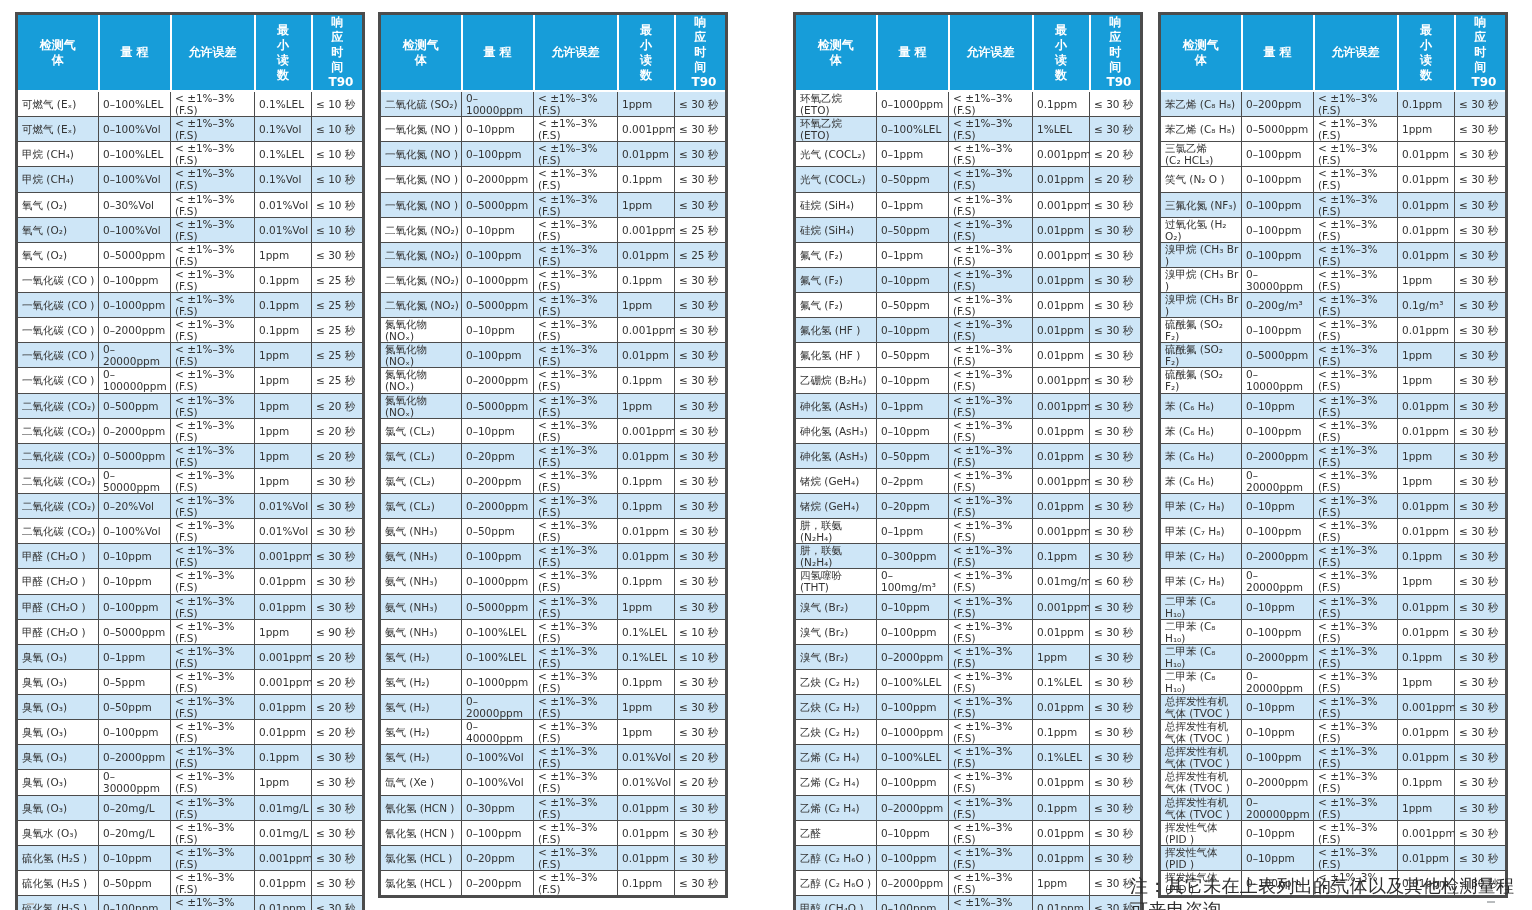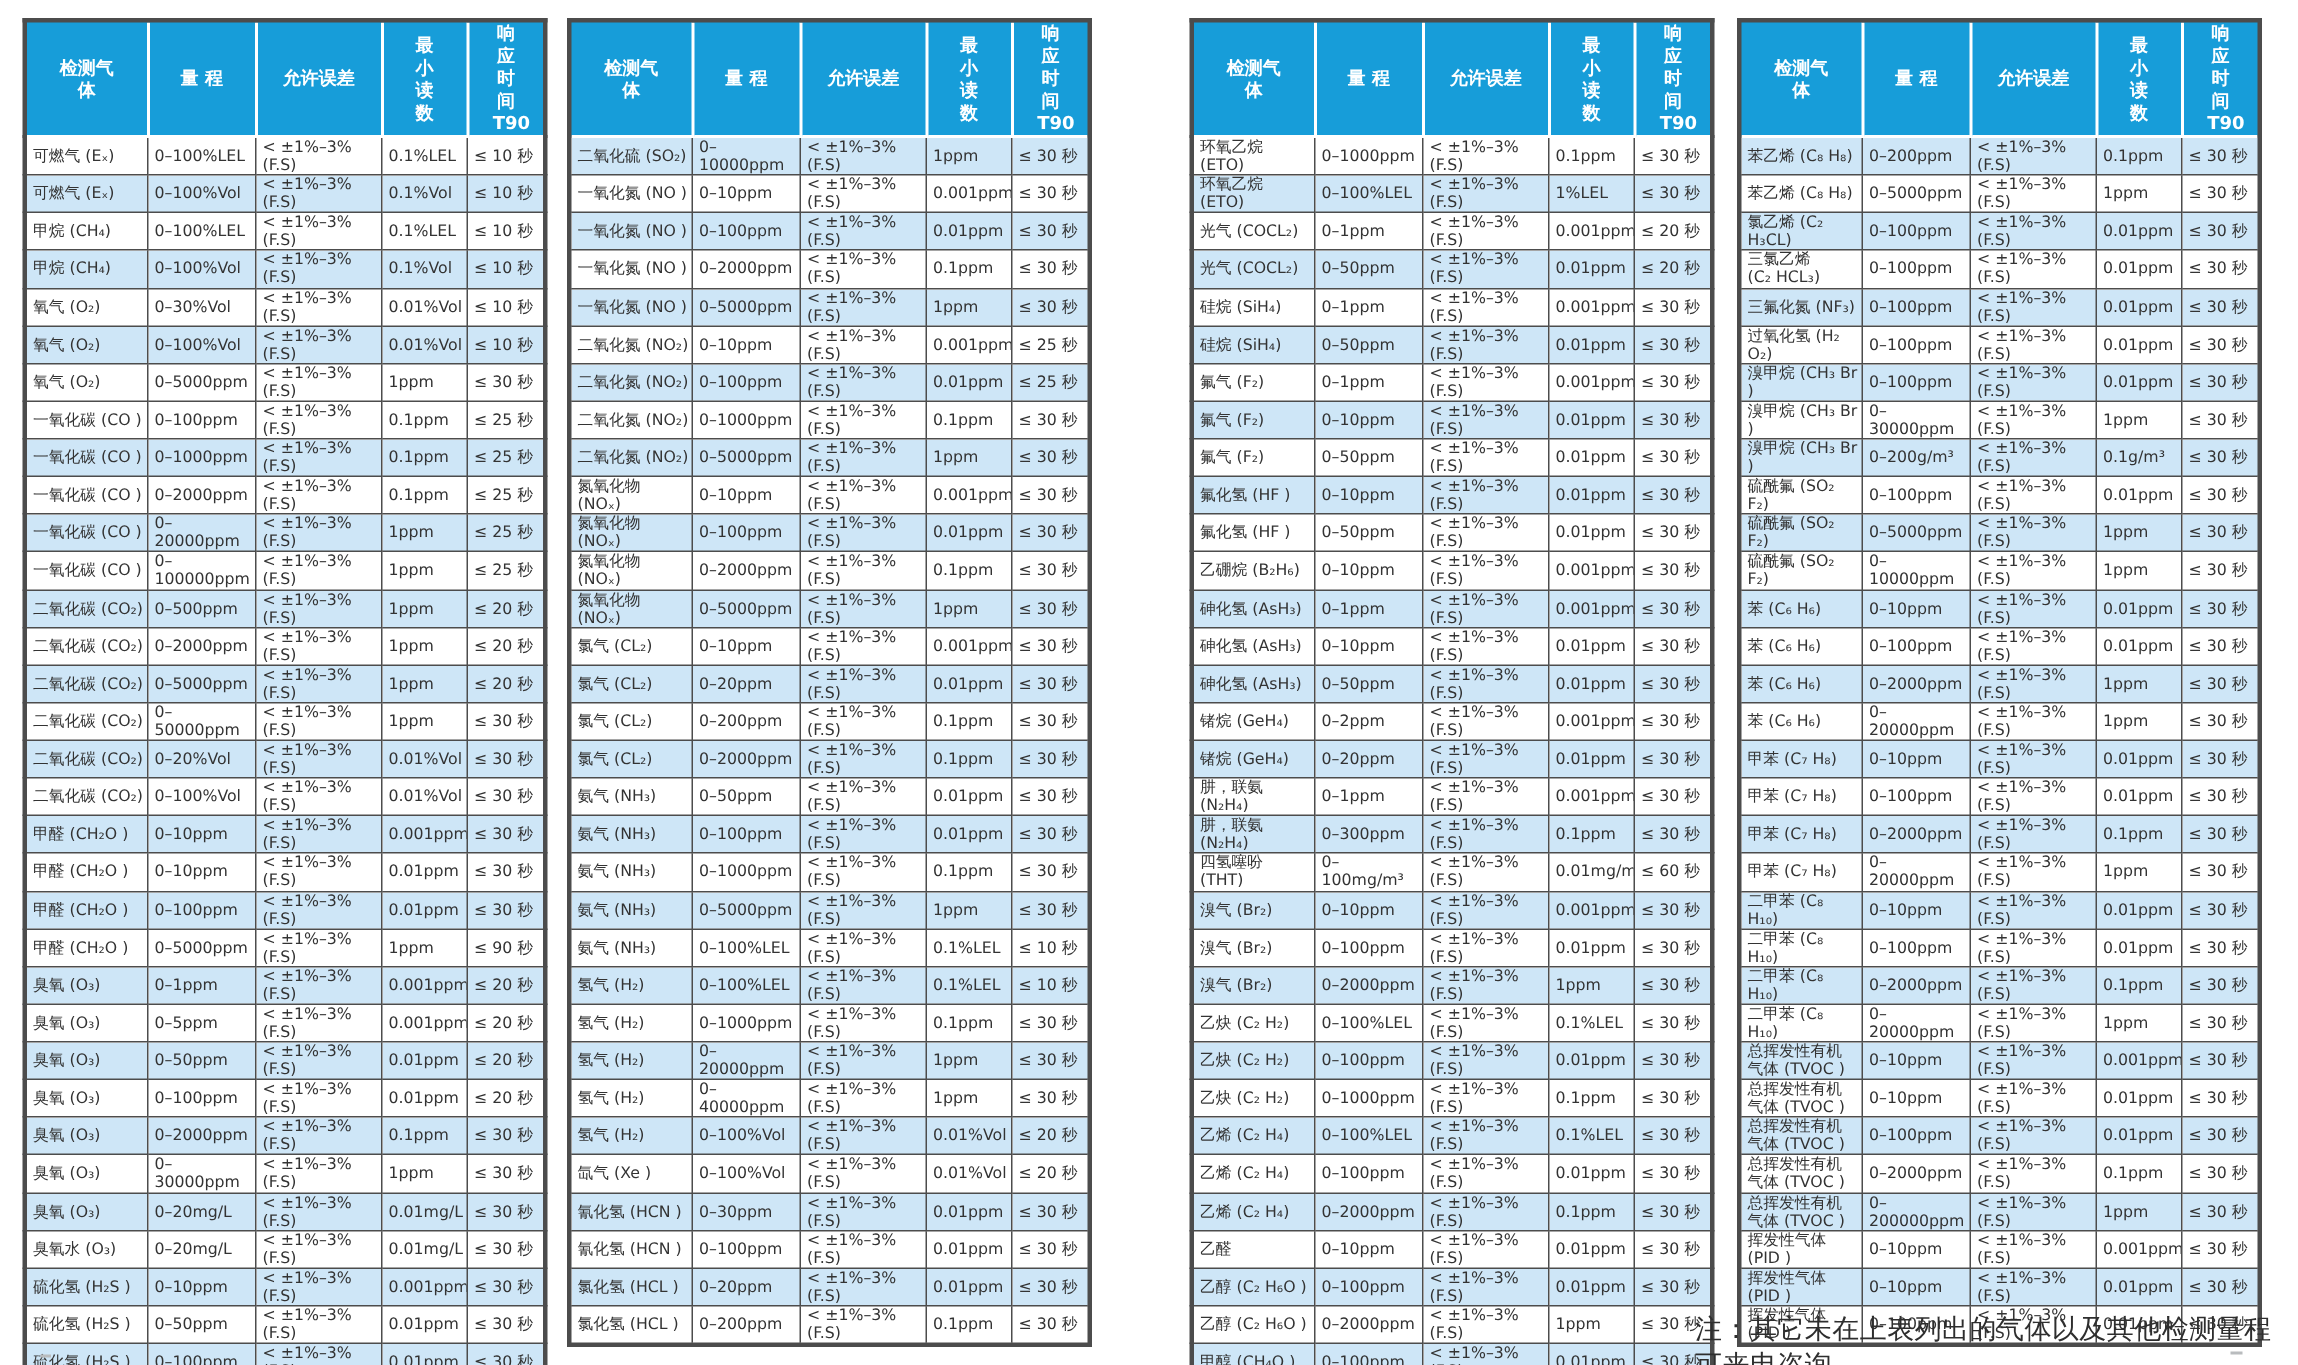--- a/index.html
+++ b/index.html
@@ -825,30 +825,30 @@
             <td>0.1ppm</td>
             <td>≤ 30 秒</td>
           </tr>
           <tr>
             <td>苯乙烯 (C₈ H₈)</td>
             <td>0–5000ppm</td>
             <td>&lt; ±1%–3%(F.S)</td>
             <td>1ppm</td>
             <td>≤ 30 秒</td>
           </tr>
-          <tr class="shaded">
-            <td>氯乙烯 (C₂ H₃CL)</td>
-            <td>0–100ppm</td>
-            <td>&lt; ±1%–3%(F.S)</td>
-            <td>0.01ppm</td>
-            <td>≤ 30 秒</td>
-          </tr>
           <tr>
             <td>三氯乙烯
 (C₂ HCL₃)</td>
+            <td>0–100ppm</td>
+            <td>&lt; ±1%–3%(F.S)</td>
+            <td>0.01ppm</td>
+            <td>≤ 30 秒</td>
+          </tr>
+          <tr>
+            <td>笑气 (N₂ O )</td>
             <td>0–100ppm</td>
             <td>&lt; ±1%–3%(F.S)</td>
             <td>0.01ppm</td>
             <td>≤ 30 秒</td>
           </tr>
           <tr class="shaded">
             <td>三氟化氮 (NF₃)</td>
             <td>0–100ppm</td>
             <td>&lt; ±1%–3%(F.S)</td>
             <td>0.01ppm</td>

